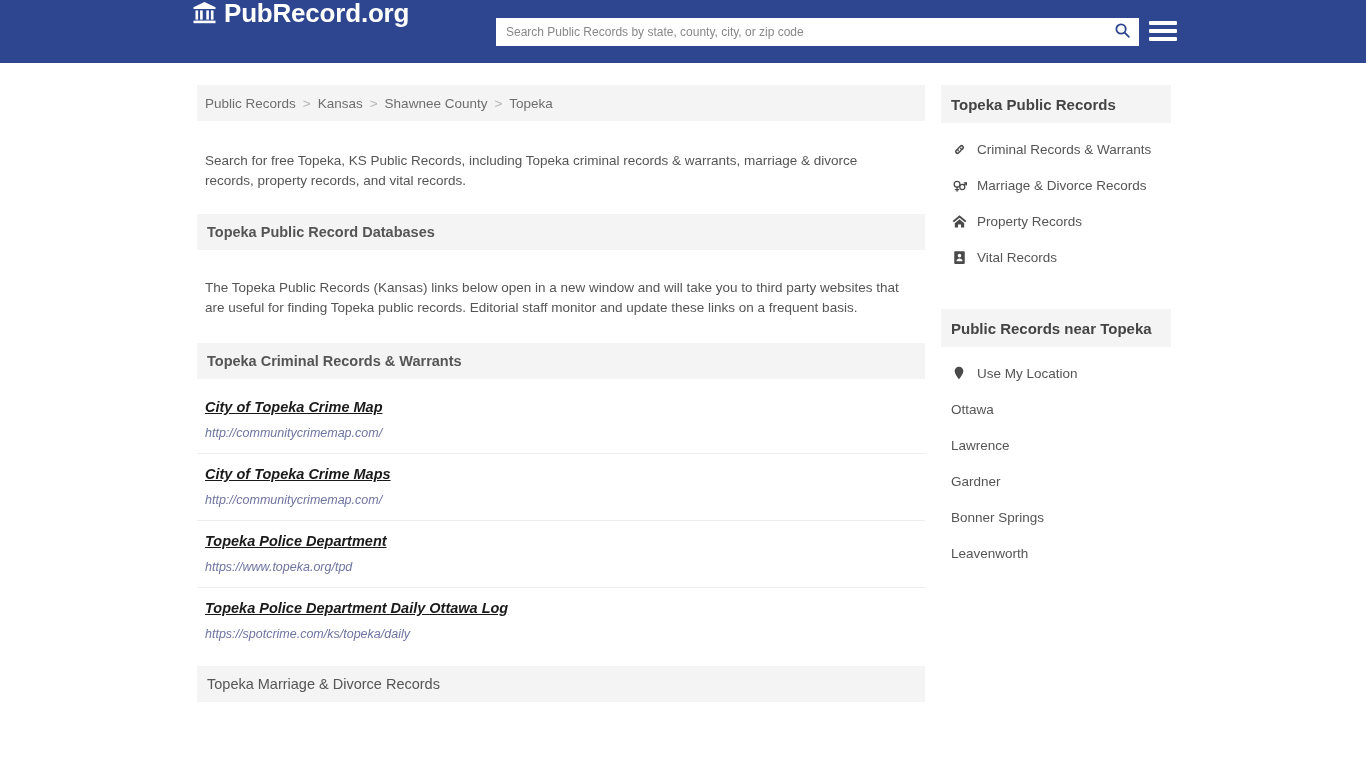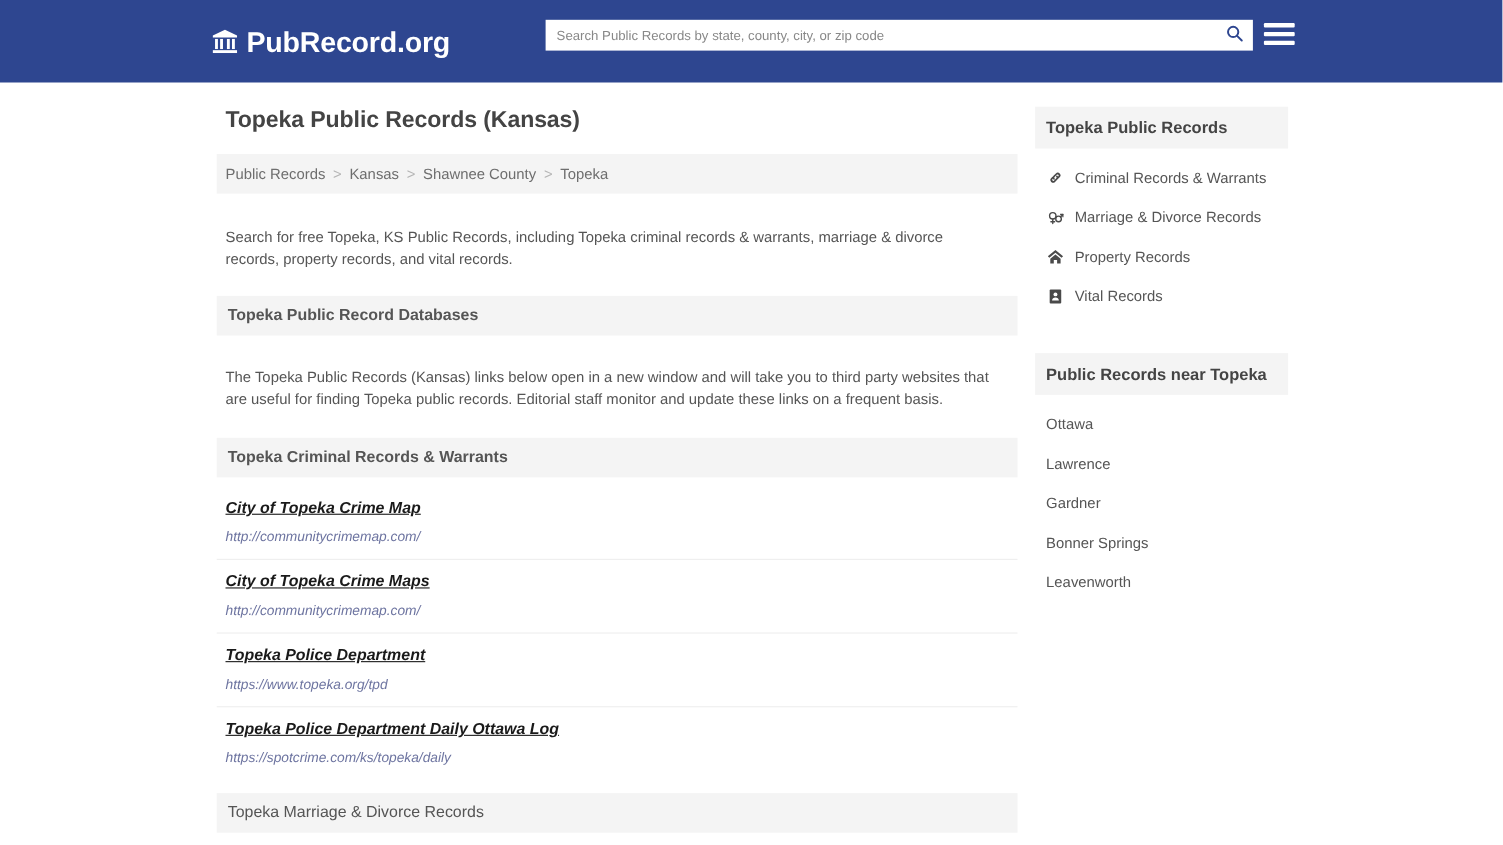--- a/index.html
+++ b/index.html
@@ -6,24 +6,24 @@
   html, body {
     margin: 0; padding: 0;
     width: 1366px; height: 768px;
     background: #ffffff;
     font-family: "Liberation Sans", sans-serif;
     overflow: hidden;
   }
 
   
   .site-header {
-    height: 75px;
+    height: 63px;
     background: #2e4690;
     display: flex;
-    align-items: center;
+    align-items: flex-start;
     position: relative;
   }
   .brand {
     display: flex;
     align-items: center;
     gap: 7px;
     margin-left: 192px;
     text-decoration: none;
     cursor: pointer;
   }
@@ -225,21 +225,20 @@
     <span></span>
     <span></span>
   </div>
 </div>
 
 <div class="page">
   <div class="content-wrap">
 
     <div class="main-col">
 
-      <h1 class="page-title">Topeka Public Records (Kansas)</h1>
 
       <div class="breadcrumb">
         <a>Public Records</a>
         <span class="sep">&gt;</span>
         <a>Kansas</a>
         <span class="sep">&gt;</span>
         <a>Shawnee County</a>
         <span class="sep">&gt;</span>
         <a>Topeka</a>
       </div>
@@ -323,20 +322,28 @@
             </svg>
           </span>
           <span>Vital Records</span>
         </div>
 
       </div>
 
       <div class="side-head second">Public Records near Topeka</div>
       <div class="side-list">
 
+        <div class="side-item">
+          <span class="ico">
+            <svg viewBox="0 0 16 16" width="14" height="14" fill="#4a4a4a">
+              <path d="M8 0.8c-2.8 0-5 2.2-5 5 0 3.6 5 9.4 5 9.4s5-5.8 5-9.4c0-2.8-2.2-5-5-5z"></path>
+            </svg>
+          </span>
+          <span>Use My Location</span>
+        </div>
 
         <div class="side-item">
           <span>Ottawa</span>
         </div>
         <div class="side-item">
           <span>Lawrence</span>
         </div>
         <div class="side-item">
           <span>Gardner</span>
         </div>

